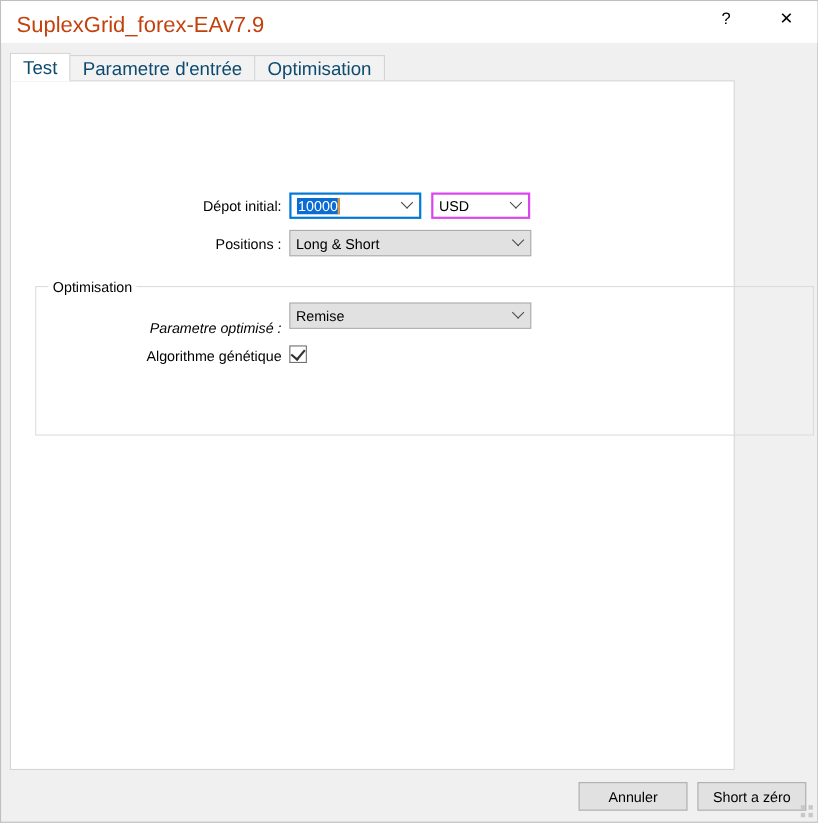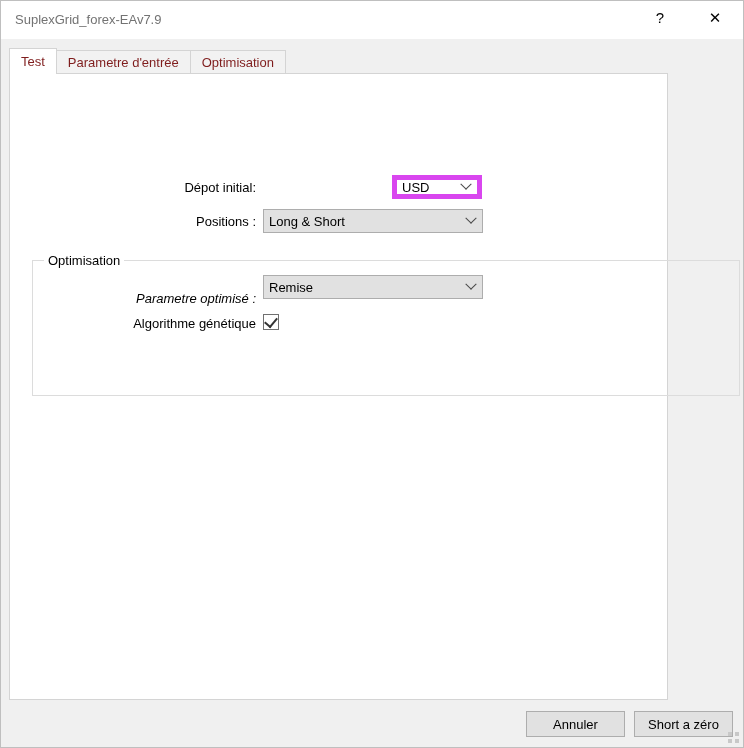--- a/index.html
+++ b/index.html
@@ -34,22 +34,22 @@
     position: absolute;
     left: 0; top: 0;
     width: 742px;
     height: 38px;
     background: #ffffff;
   }
   #title-text {
     position: absolute;
     left: 14px;
     top: 11px;
-    font-size: 13px;
-    color: #737373;
+    font-size: 20px;
+    color: #c2410c;
     white-space: nowrap;
   }
   .caption-btn {
     position: absolute;
     top: 0;
     width: 46px;
     height: 32px;
     background: transparent;
     border: none;
     padding: 0;
@@ -73,26 +73,26 @@
     left: 8px;
     top: 47px;
     height: 26px;
     display: flex;
     align-items: flex-end;
   }
   .tab {
     height: 24px;
     line-height: 24px;
     padding: 0 11px;
-    font-size: 13px;
+    font-size: 17px;
     box-sizing: border-box;
     border: 1px solid #d4d4d4;
     border-bottom: none;
     background: #f2f2f2;
-    color: #7f1d1d;
+    color: #0c4a6e;
     white-space: nowrap;
     position: relative;
     cursor: default;
   }
   .tab + .tab { margin-left: -1px; }
   .tab.active {
     background: #ffffff;
     border-color: #d4d4d4;
     height: 26px;
     line-height: 25px;
@@ -120,21 +120,21 @@
     white-space: nowrap;
   }
   #lbl-depot   { left: 46px; top: 106px; width: 200px; }
   #lbl-positions { left: 46px; top: 140px; width: 200px; }
 
   
   .combo {
     position: absolute;
     box-sizing: border-box;
     height: 24px;
-    border: 5px solid #d946ef;
+    border: 2px solid #d946ef;
     background: #ffffff;
     display: flex;
     align-items: center;
     cursor: default;
     overflow: hidden;
   }
   .combo.focused { border: 2px solid #0078d7; }
   .combo.flat    { background: #e1e1e1; border: 1px solid #adadad; }
   .combo-text {
     flex: 1 1 auto;
@@ -281,20 +281,26 @@
 
   <div id="tabstrip">
     <div class="tab active">Test</div>
     <div class="tab">Parametre d'entrée</div>
     <div class="tab">Optimisation</div>
   </div>
 
   <div id="tabpanel">
 
     <div class="form-label" id="lbl-depot">Dépot initial:</div>
+    <div class="combo focused" id="combo-depot">
+      <div class="combo-text"><span class="sel">10000</span></div>
+      <div class="combo-arrow">
+          <i class="chev"></i>
+        </div>
+    </div>
 
     <div class="combo" id="combo-currency">
       <div class="combo-text">USD</div>
       <div class="combo-arrow">
           <i class="chev"></i>
         </div>
     </div>
 
     <div class="form-label" id="lbl-positions">Positions :</div>
     <div class="combo flat" id="combo-positions">

